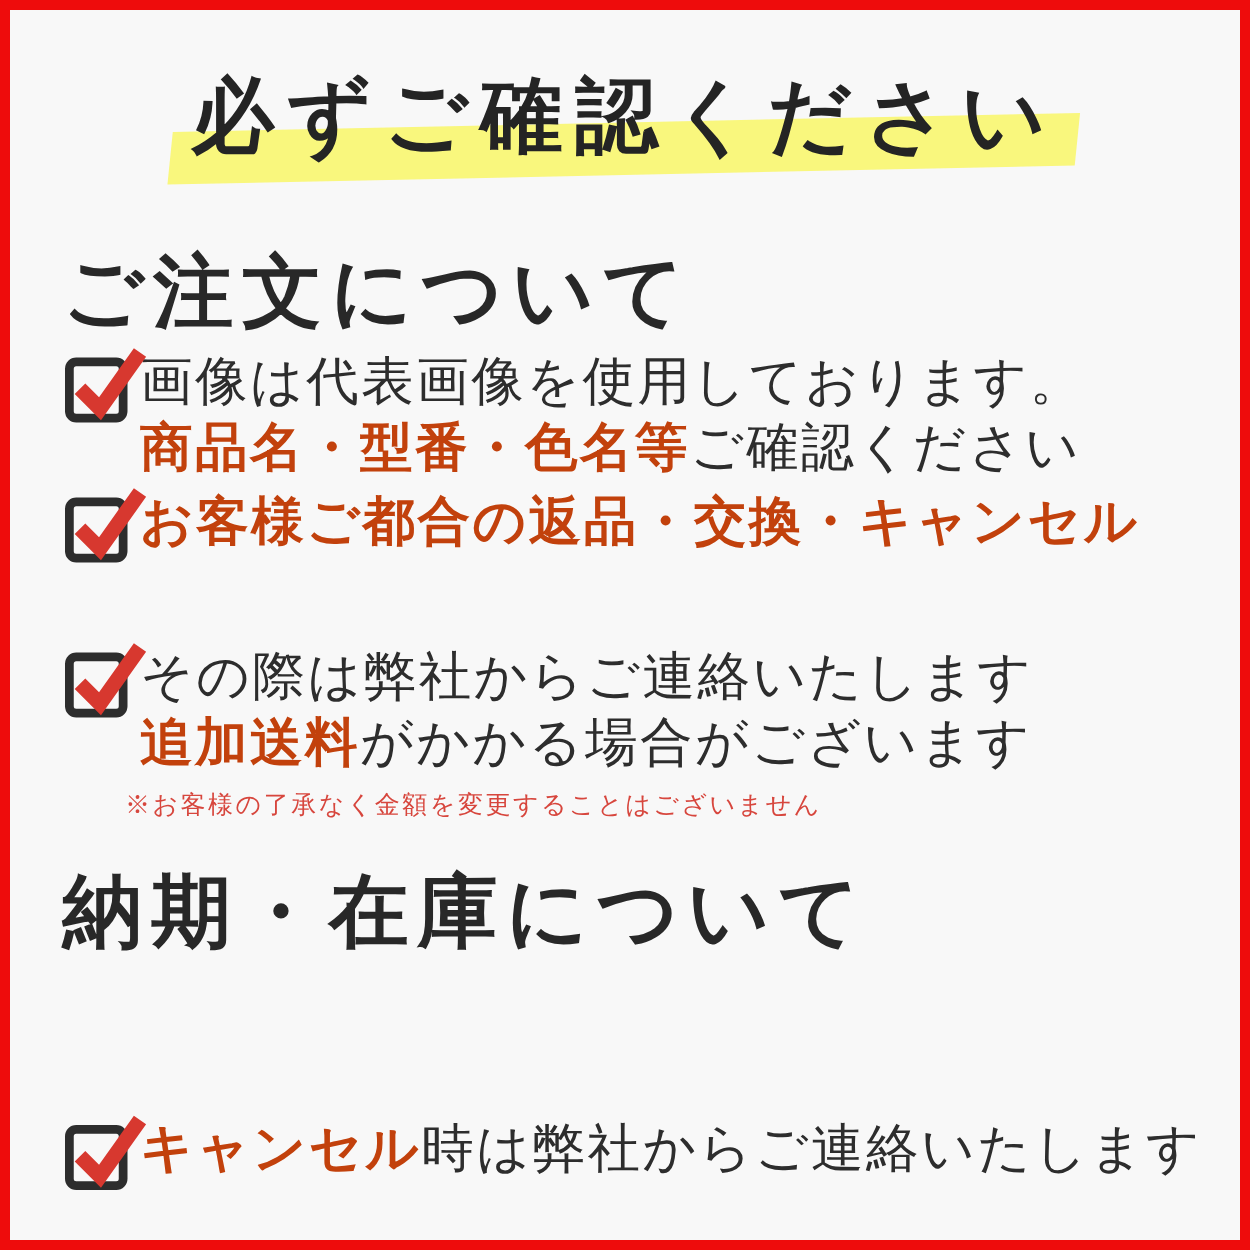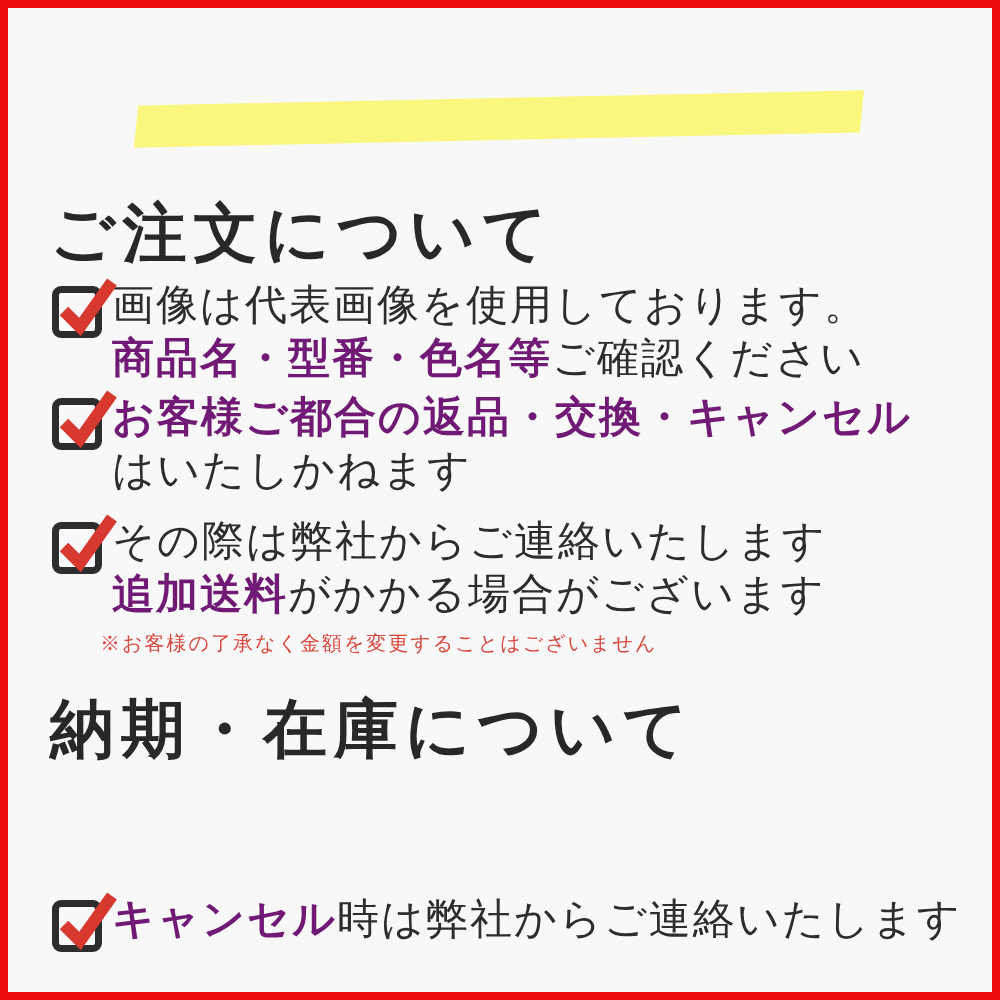--- a/index.html
+++ b/index.html
@@ -37,34 +37,35 @@
     width:50px; height:52px; margin-top:8px;
     border:7px solid #2d2d2d; border-radius:9px;
     box-sizing:border-box;
   }
   .checkbox svg { position:absolute; left:-5px; top:-16px; overflow:visible; }
   .item-text { margin-left:10px; }
   .line {
     font-size:42px; line-height:53px; letter-spacing:2px;
     color:#2d2d2d; white-space:nowrap;
   }
-  .red { color:#701a75; font-weight:bold; }
+  .red { color:#c2410c; font-weight:bold; }
   .note {
     position:absolute; left:92px;
     font-size:20px; letter-spacing:2px;
     color:#d7463d; white-space:nowrap;
   }
 </style>
 </head>
 <body>
 
 <div id="canvas">
 
   <div class="title-wrap">
     <div class="title-highlight"></div>
+    <div class="title-text">必ずご確認ください</div>
   </div>
 
   <div class="section-heading" style="top:182px;">ご注文について</div>
 
   <div class="item" style="top:270px;">
     <div class="checkbox">
       <svg width="64" height="64" viewBox="0 0 64 64">
         <path d="M10 34 L26 50 L58 5" fill="none" stroke="#d7382f" stroke-width="12"></path>
       </svg>
     </div>
@@ -75,21 +76,20 @@
   </div>
 
   <div class="item" style="top:382px;">
     <div class="checkbox">
       <svg width="64" height="64" viewBox="0 0 64 64">
         <path d="M10 34 L26 50 L58 5" fill="none" stroke="#d7382f" stroke-width="12"></path>
       </svg>
     </div>
     <div class="item-text">
       <div class="line"><span class="red">お客様ご都合の返品・交換・キャンセル</span></div>
-      <div class="line"><span>はいたしかねます</span></div>
     </div>
   </div>
 
   <div class="item" style="top:506px;">
     <div class="checkbox">
       <svg width="64" height="64" viewBox="0 0 64 64">
         <path d="M10 34 L26 50 L58 5" fill="none" stroke="#d7382f" stroke-width="12"></path>
       </svg>
     </div>
     <div class="item-text">

